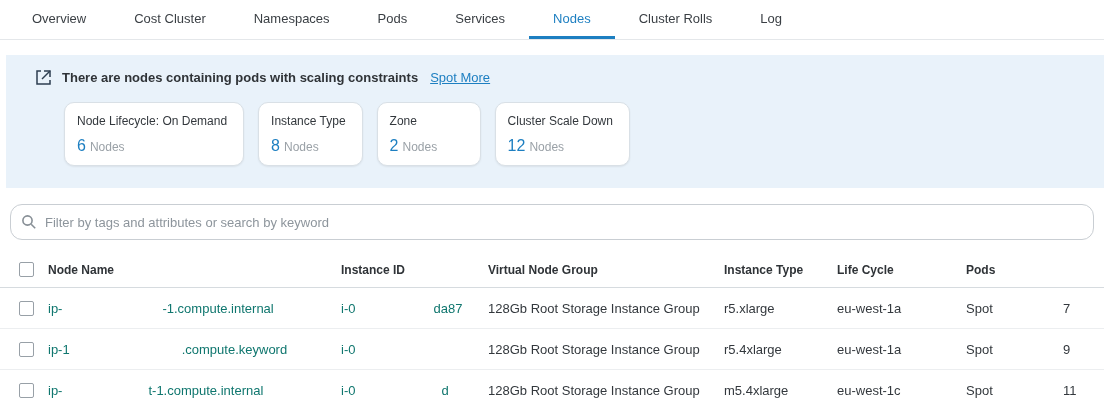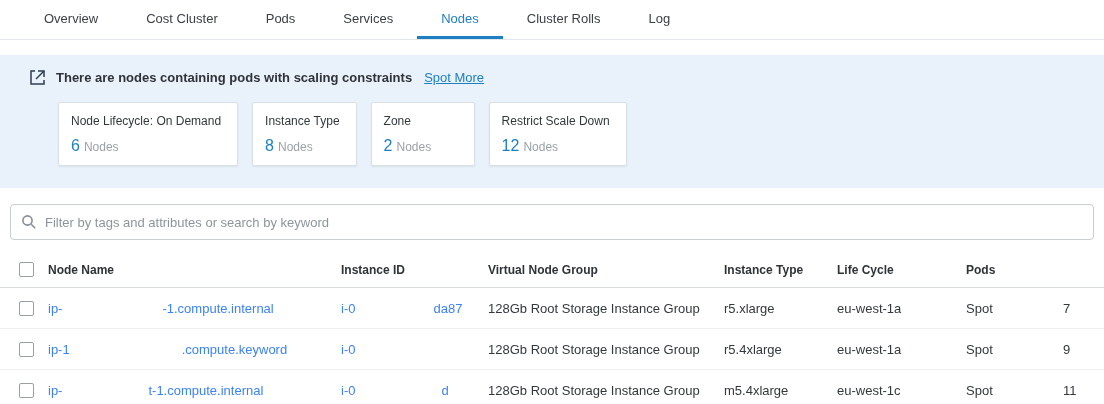--- a/index.html
+++ b/index.html
@@ -1,67 +1,68 @@
 <!DOCTYPE html>
 <html><head>
 <meta charset="utf-8">
 <style>
   * { box-sizing: border-box; margin: 0; padding: 0; }
   html,body { width:1104px; height:404px; overflow:hidden; background:#fff;
     font-family:"Liberation Sans","DejaVu Sans",sans-serif; color:#33383d; }
 
   
-  .tabbar { display:flex; align-items:stretch; height:40px; border-bottom:1px solid #e4e7ea; padding-left:20px; }
+  .tabbar { display:flex; align-items:stretch; height:40px; border-bottom:1px solid #e4e7ea; padding-left:8px; }
   .tab { display:flex; align-items:center; padding:0 24px; font-size:13px; color:#3a3f44;
          cursor:pointer; border-bottom:3px solid transparent; white-space:nowrap; }
   .tab.active { color:#1d7fc1; border-bottom-color:#1d7fc1; }
 
   
-  .banner { background:#e9f2fa; margin-top:15px; padding:13px 28px 22px; }
+  .banner { background:#e9f2fa; margin-top:15px; padding:13px 28px 22px;margin-left:6px; }
   .banner-head { display:flex; align-items:center; gap:10px; }
   .banner-icon { width:18px; height:18px; flex:0 0 auto; display:flex; align-items:center; justify-content:center; }
   .banner-msg { font-size:13px; font-weight:700; color:#2f3337; }
   .banner-link { font-size:13px; color:#1d7fc1; text-decoration:underline; cursor:pointer; margin-left:2px; }
   .cards { display:flex; gap:14px; margin:16px 0 0 30px; }
-  .card { background:#fff; border:1px solid #d9e0e6; border-radius:2px;
+  .card { background:#fff; border:1px solid #d9e0e6; border-radius:10px;
           box-shadow:0 1px 2px rgba(0,0,0,.07); padding:11px 16px 10px 12px; min-width:104px; }
   .card-title { font-size:12px; color:#33383d; margin-bottom:9px; white-space:nowrap; }
   .card-count { font-size:16px; color:#1d7fc1; }
   .card-unit { font-size:12px; color:#9aa1a7; margin-left:4px; }
 
   
-  .searchbar { margin:16px 10px 0; height:36px; border:1px solid #c9ced3; border-radius:4px;
+  .searchbar { margin:16px 10px 0; height:36px; border:1px solid #c9ced3; border-radius:12px;
                display:flex; align-items:center; padding:0 10px; background:#fff; }
   .searchbar svg { flex:0 0 auto; margin-right:8px; }
   .searchbar input { flex:1; border:none; outline:none; font-size:13px; color:#33383d;
                      font-family:"Liberation Sans","DejaVu Sans",sans-serif; background:transparent; }
   .searchbar input::placeholder { color:#8d959c; }
 
   
   .table { margin-top:12px; }
   .trow { display:grid; grid-template-columns:48px 293px 147px 236px 113px 129px 97px 1fr;
           align-items:center; }
   .thead { height:36px; border-bottom:1px solid #d6dbdf; }
   .thead .cell { font-size:12px; font-weight:700; color:#2f3337; }
   .tbody .trow { height:41px; border-bottom:1px solid #eceef0; font-size:13px; }
   .cell { padding-right:8px; white-space:nowrap; overflow:hidden; }
   .cell-check { padding-left:19px; }
   input[type="checkbox"] { appearance:none; -webkit-appearance:none; width:15px; height:15px;
     border:1px solid #98a0a7; border-radius:2px; background:#fff; cursor:pointer; display:block; }
-  .link { color:#3b82f6; text-decoration:none; cursor:pointer; }
+  .link { color:#0f766e; text-decoration:none; cursor:pointer; }
   .redact { display:inline-block; height:1em; }
   .gap-n0 { width:100px; } .gap-n1 { width:112px; } .gap-n2 { width:86px; }
   .gap-i0 { width:78px; }  .gap-i1 { width:80px; }  .gap-i2 { width:86px; }
 </style>
 </head>
 <body>
 
 <nav class="tabbar">
   <div class="tab">Overview</div>
   <div class="tab">Cost Cluster</div>
+  <div class="tab">Namespaces</div>
   <div class="tab">Pods</div>
   <div class="tab">Services</div>
   <div class="tab active">Nodes</div>
   <div class="tab">Cluster Rolls</div>
   <div class="tab">Log</div>
 </nav>
 
 <section class="banner">
   <div class="banner-head">
     <span class="banner-icon">
@@ -81,21 +82,21 @@
     </div>
     <div class="card">
       <div class="card-title">Instance Type</div>
       <div><span class="card-count">8</span><span class="card-unit">Nodes</span></div>
     </div>
     <div class="card">
       <div class="card-title">Zone</div>
       <div><span class="card-count">2</span><span class="card-unit">Nodes</span></div>
     </div>
     <div class="card">
-      <div class="card-title">Restrict Scale Down</div>
+      <div class="card-title">Cluster Scale Down</div>
       <div><span class="card-count">12</span><span class="card-unit">Nodes</span></div>
     </div>
   </div>
 </section>
 
 <div class="searchbar">
   <svg width="16" height="16" viewBox="0 0 16 16" fill="none" stroke="#868e95" stroke-width="1.6">
     <circle cx="6.5" cy="6.5" r="4.6"></circle>
     <line x1="10.2" y1="10.2" x2="14.2" y2="14.2"></line>
   </svg>

